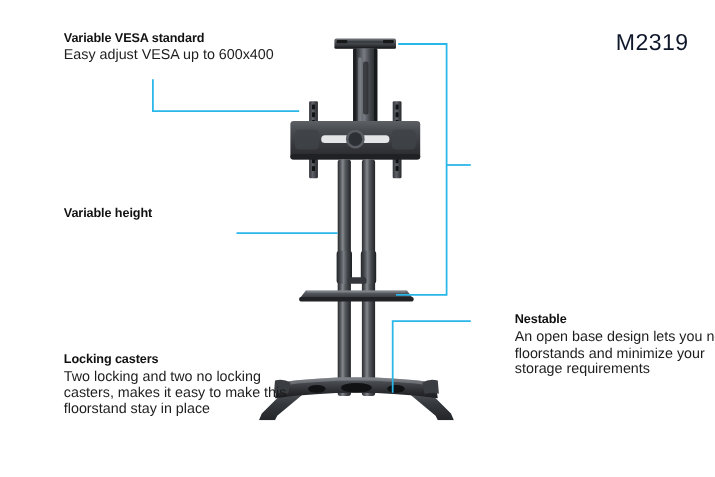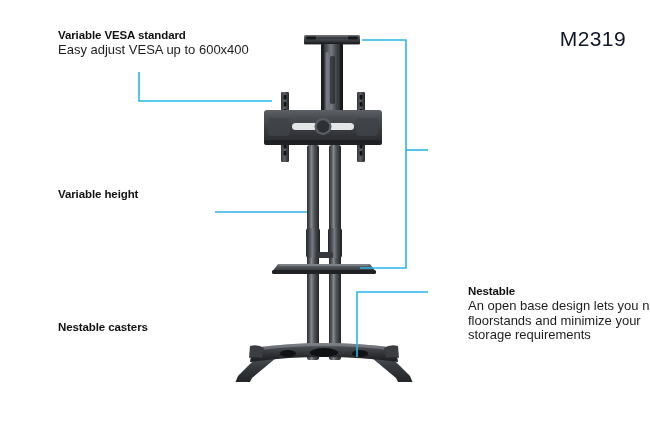--- a/index.html
+++ b/index.html
@@ -250,21 +250,22 @@
   <div class="callout" id="callout-vesa">
     <p class="c-title">Variable VESA standard</p>
     <p class="c-body">Easy adjust VESA up to 600x400</p>
   </div>
 
   <div class="callout" id="callout-height">
     <p class="c-title">Variable height</p>
   </div>
 
   <div class="callout" id="callout-casters">
-    <p class="c-title">Nestable casters</p>
+    <p class="c-title">Locking casters</p>
+    <p class="c-body">Two locking and two no locking casters, makes it easy to make this floorstand stay in place</p>
   </div>
 
   <div class="callout" id="callout-accesories">
   </div>
 
   <div class="callout" id="callout-nestable">
     <p class="c-title">Nestable</p>
     <p class="c-body">An open base design lets you nest floorstands and minimize your storage requirements</p>
   </div>
 

